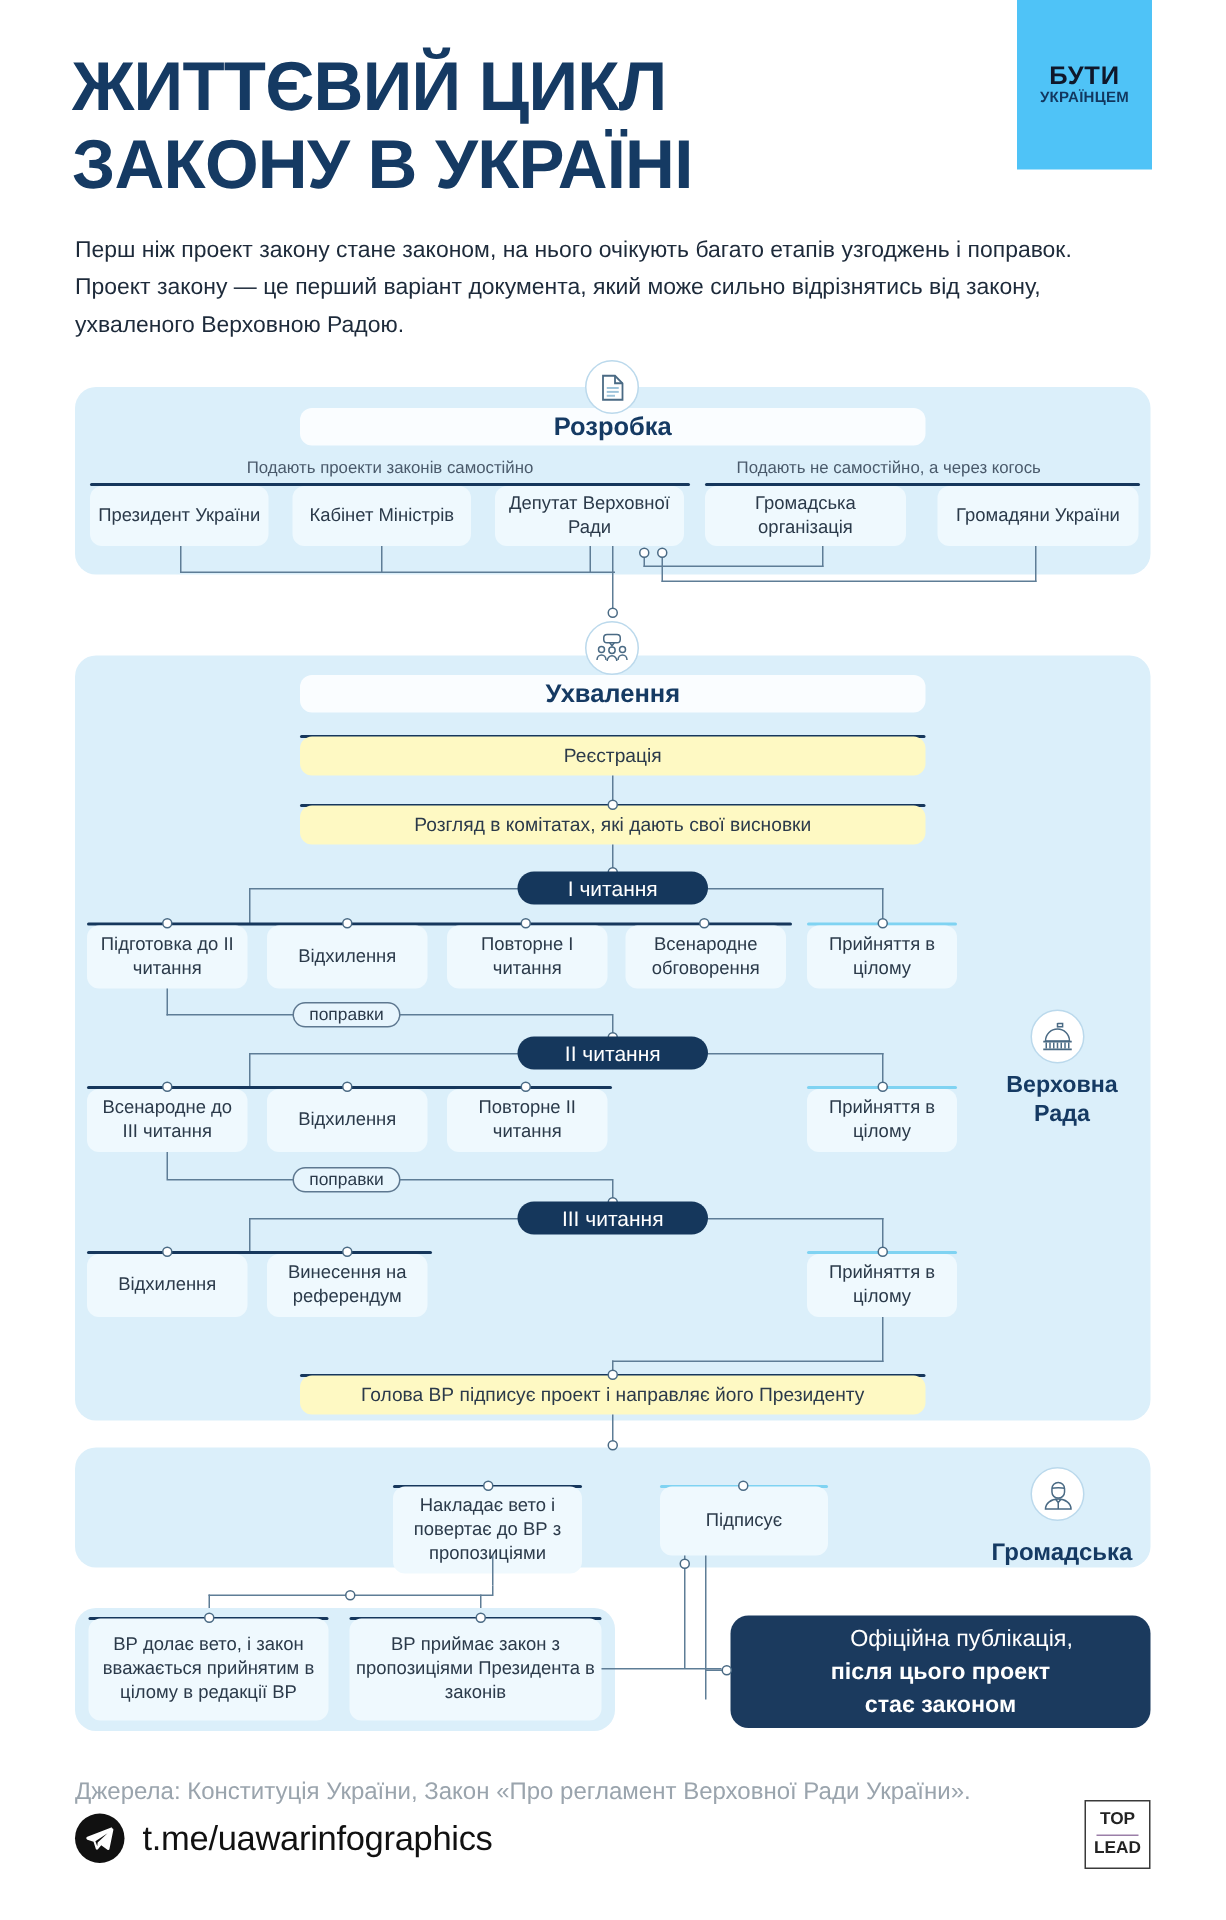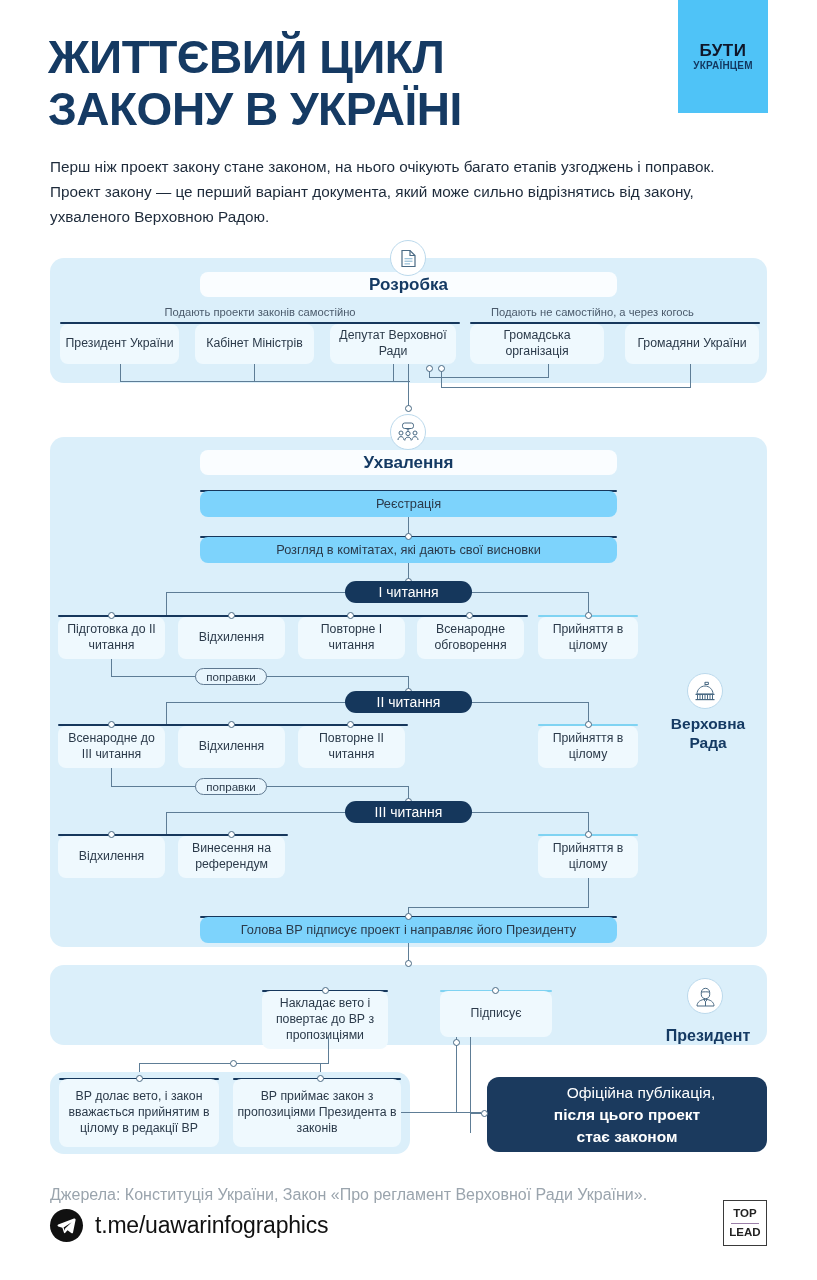--- a/index.html
+++ b/index.html
@@ -106,21 +106,21 @@
     color: #2b3a4a;
     font-size: 12.3px;
     line-height: 1.28;
     text-align: center;
     display: flex;
     align-items: center;
     justify-content: center;
     padding: 2px 4px;
   }
   .wbox.wide {
-    background: #7dd3fc;
+    background: #fef9c3;
     font-size: 12.8px;
   }
 
   
   .grp-cap {
     position: absolute;
     color: #4a5a6b;
     font-size: 11.2px;
     text-align: center;
   }
@@ -493,21 +493,21 @@
 
   <div class="icon-bubble" style="left:687px; top:978px;">
     <svg width="21" height="21" viewBox="0 0 21 21" fill="none" stroke="#4a6a84" stroke-width="1">
       <path d="M6.3 6.5c0-2.3 1.9-4.2 4.2-4.2s4.2 1.9 4.2 4.2v2.2c0 2.3-1.9 4-4.2 4s-4.2-1.7-4.2-4z" fill="#ffffff"></path>
       <path d="M6.3 6.2c1.4-.5 7-.5 8.4 0"></path>
       <path d="M2 20c0-4 3.8-6.6 8.5-6.6S19 16 19 20z" fill="#ffffff"></path>
       <path d="M8.6 13.3l1.9 2.4 1.9-2.4"></path>
       <path d="M10.5 15.7v4.3"></path>
     </svg>
   </div>
-  <div class="role-label" style="left:652px; top:1026px; width:112px; font-size:16px;">Президент</div>
+  <div class="role-label" style="left:652px; top:1026px; width:112px; font-size:16px;">Громадська</div>
 
   <div class="ln lnv" style="left:328px; top:1037px; height:20px;"></div>
   <div class="ln lnh" style="left:139px; top:1063px; width:189px;"></div>
   <div class="ln lnv" style="left:328px; top:1057px; height:7px;"></div>
   <div class="ln lnv" style="left:139px; top:1063px; height:14px;"></div>
   <div class="ln lnv" style="left:320px; top:1063px; height:14px;"></div>
   <div class="node" style="left:230px; top:1060px;"></div>
 
   <div class="panel" style="left:50px; top:1072px; width:360px; height:82px;"></div>
 

